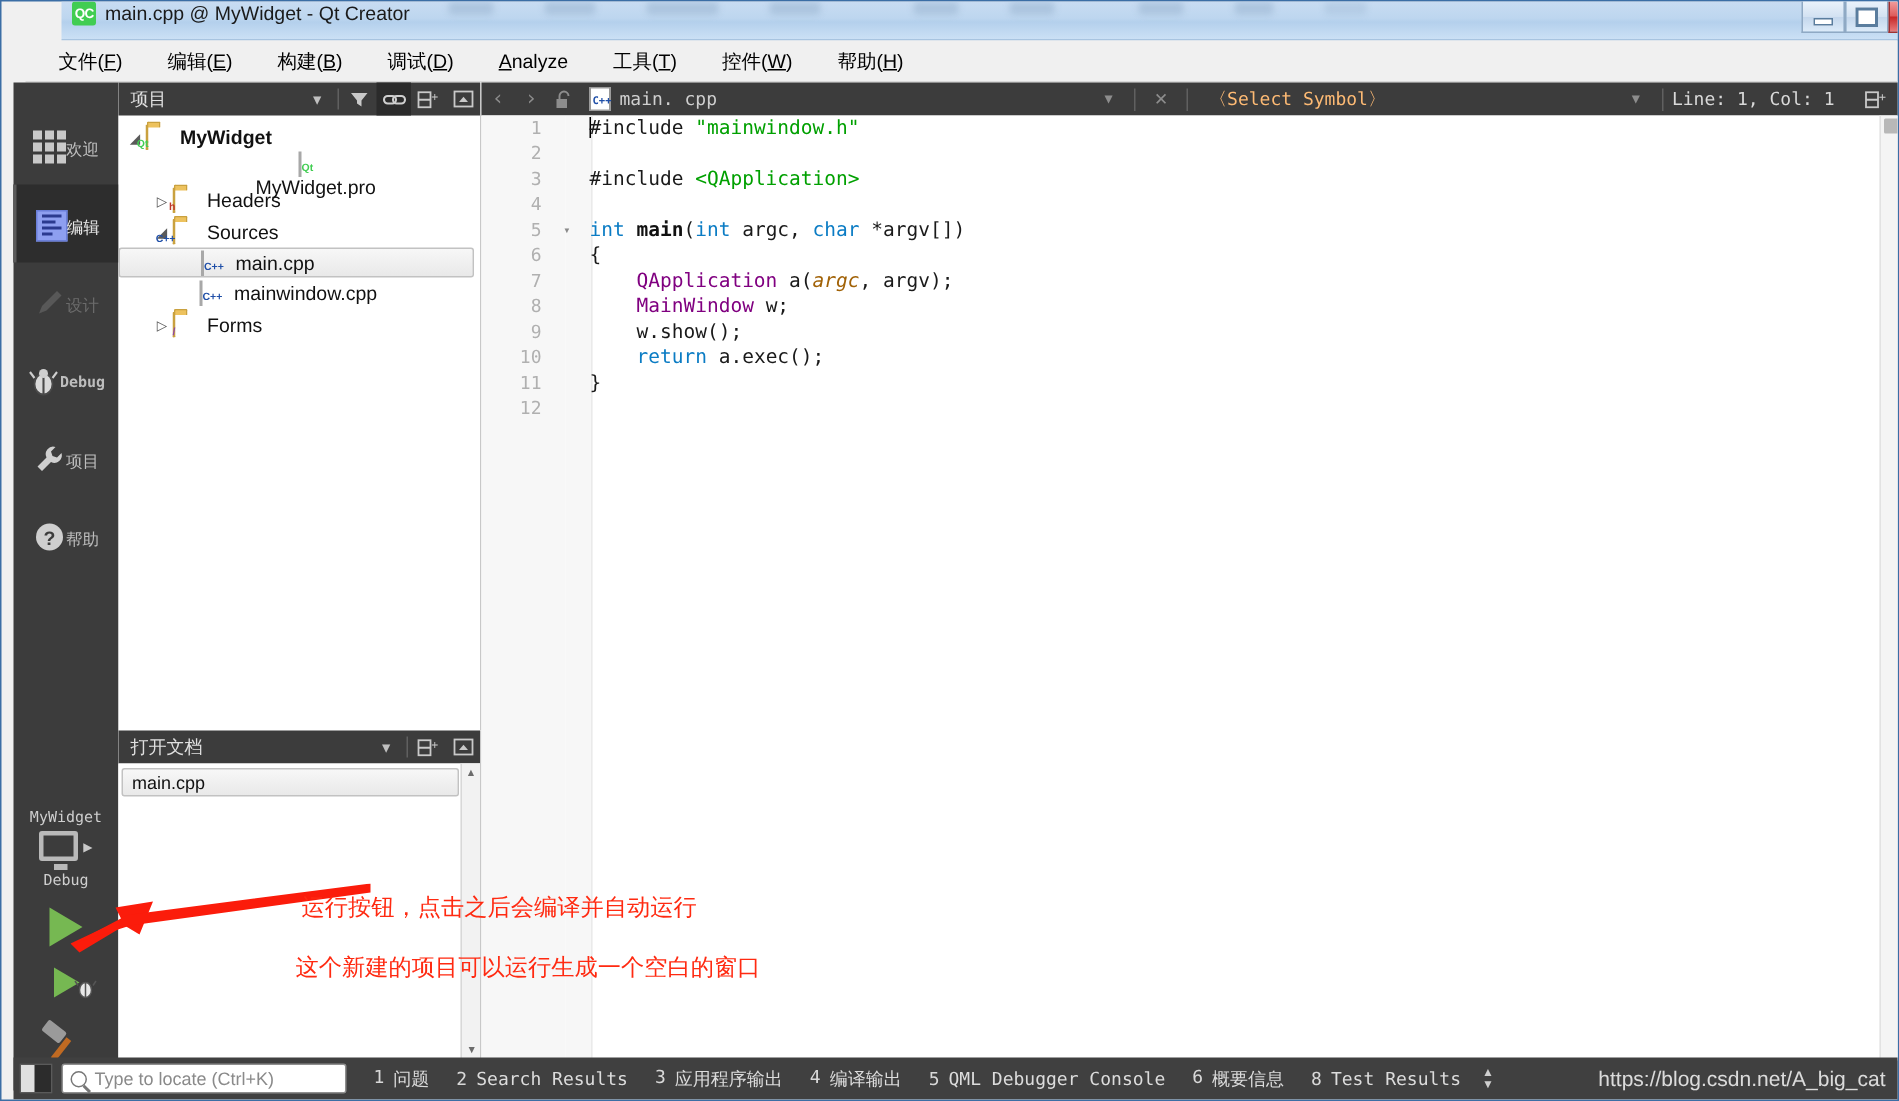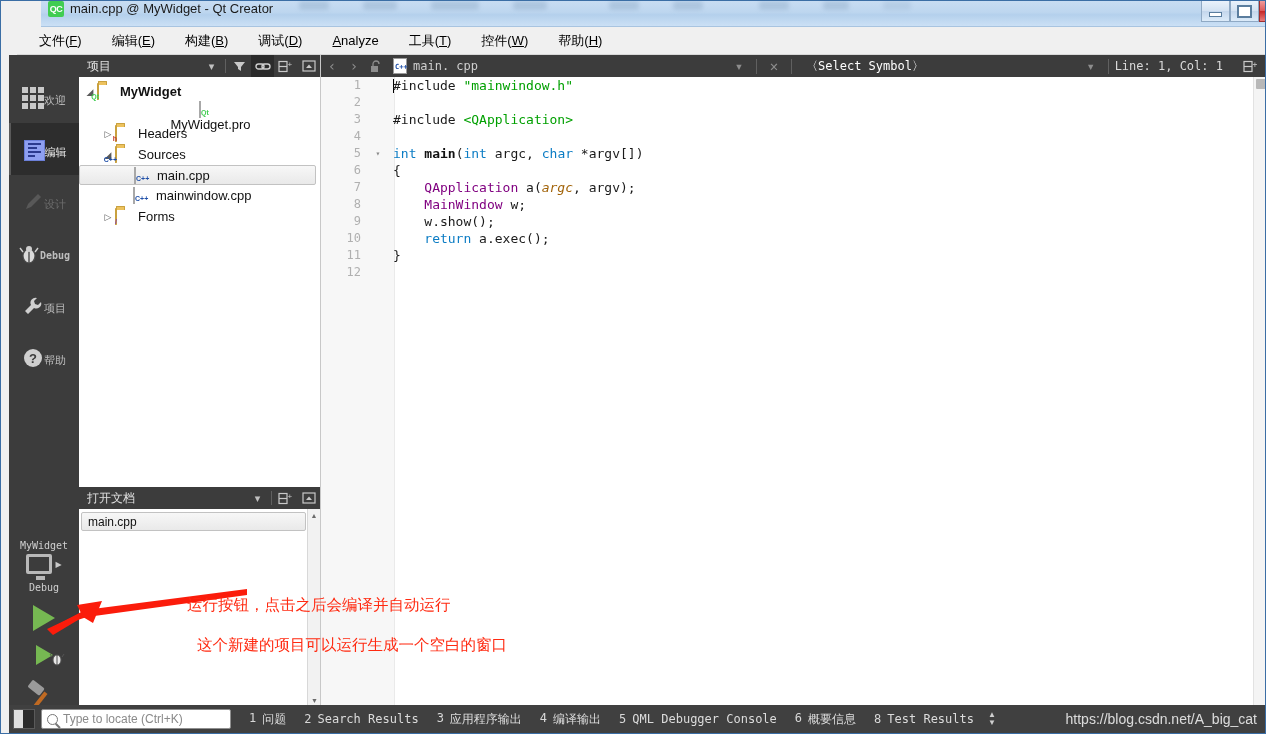--- a/index.html
+++ b/index.html
@@ -187,21 +187,21 @@
     position:absolute; left:320px; top:54px; width:946px; height:22px;
     background:#3c3c3c; display:flex; align-items:center; color:#cfcfcf;
     font-size:12px; font-family:"DejaVu Sans Mono", monospace;
   }
   .etb-btn { width:22px;height:22px;display:flex;align-items:center;justify-content:center;color:#8d8d8d;font-size:14px;cursor:pointer;}
   .etb-file { display:flex;align-items:center;gap:6px;padding-left:6px; }
   .cppicon {
     width:14px;height:16px;background:#fff;border:1px solid #9a9a9a;position:relative;
   }
   .cppicon .tag{position:absolute;left:1px;bottom:2px;font-size:7px;font-weight:bold;color:#1f4fa8;line-height:7px;}
-  .etb-sel { padding-left: 8px; color:#ffffff; }
+  .etb-sel { padding-left: 8px; color:#fdba74; }
   .etb-spacer { flex: 1; }
   .etb-linecol { padding-right: 16px; color: #d9d9d9; }
   .etb-vsep { width:1px;height:15px;background:#606060;margin:0 6px;}
 
   .editor {
     position:absolute; left:320px; top:76px; width:946px; height:630px;
     background:#ffffff; overflow:hidden;
   }
   .gutter {
     position:absolute;left:0;top:0;width:56px;height:100%;background:#f7f7f7;
@@ -543,21 +543,21 @@
       </div>
     <div class="editor-scroll">
       <div class="thumb"></div>
     </div>
   </div>
 
   <svg class="arrow-svg" width="210" height="50">
     <polygon points="0,40 34,24 30,16 55,12 46,34 36,28 6,46" fill="#fb1c0b"></polygon>
     <polygon points="2,40 38,21 200,0 200,6 40,28" fill="#fb1c0b"></polygon>
   </svg>
-  <div class="annot-text" style="left:186px; top:594px">运行按钮，点击之后会编译并自动运行</div>
+  <div class="annot-text" style="left:200px; top:594px">运行按钮，点击之后会编译并自动运行</div>
   <div class="annot-text" style="left:196px; top:634px">这个新建的项目可以运行生成一个空白的窗口</div>
 
   <div class="statusbar">
     <div class="sb-toggle">
         <i></i>
       </div>
     <div class="locator">
       <span class="mag"></span>
       <span>Type to locate (Ctrl+K)</span>
     </div>

